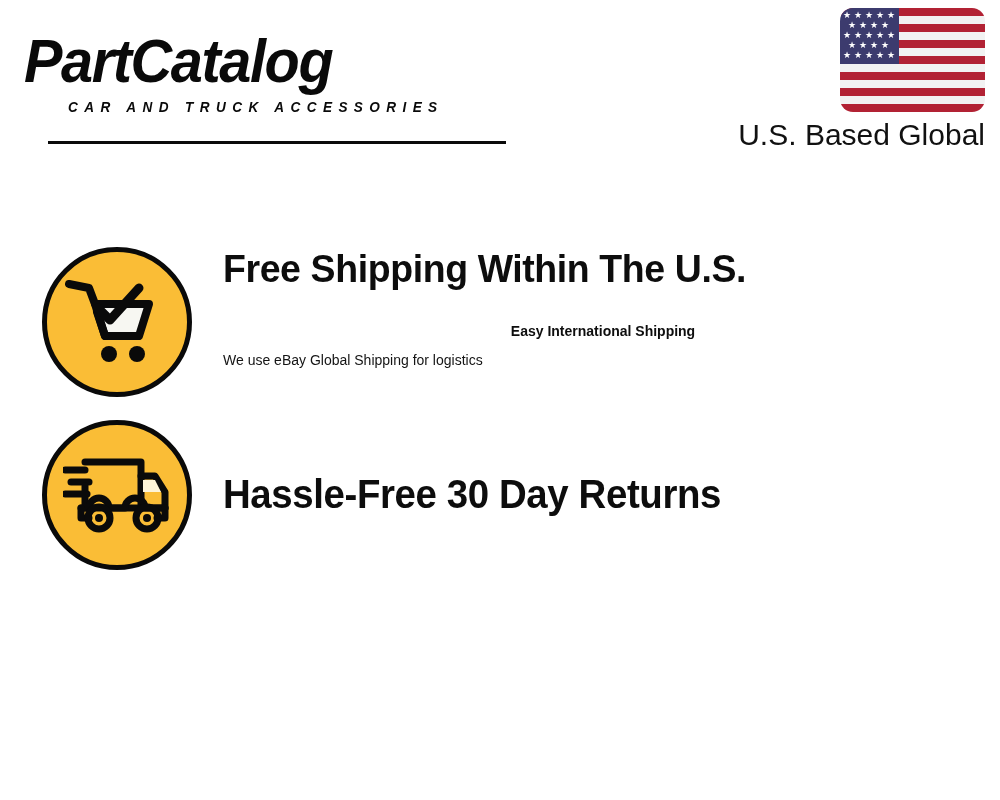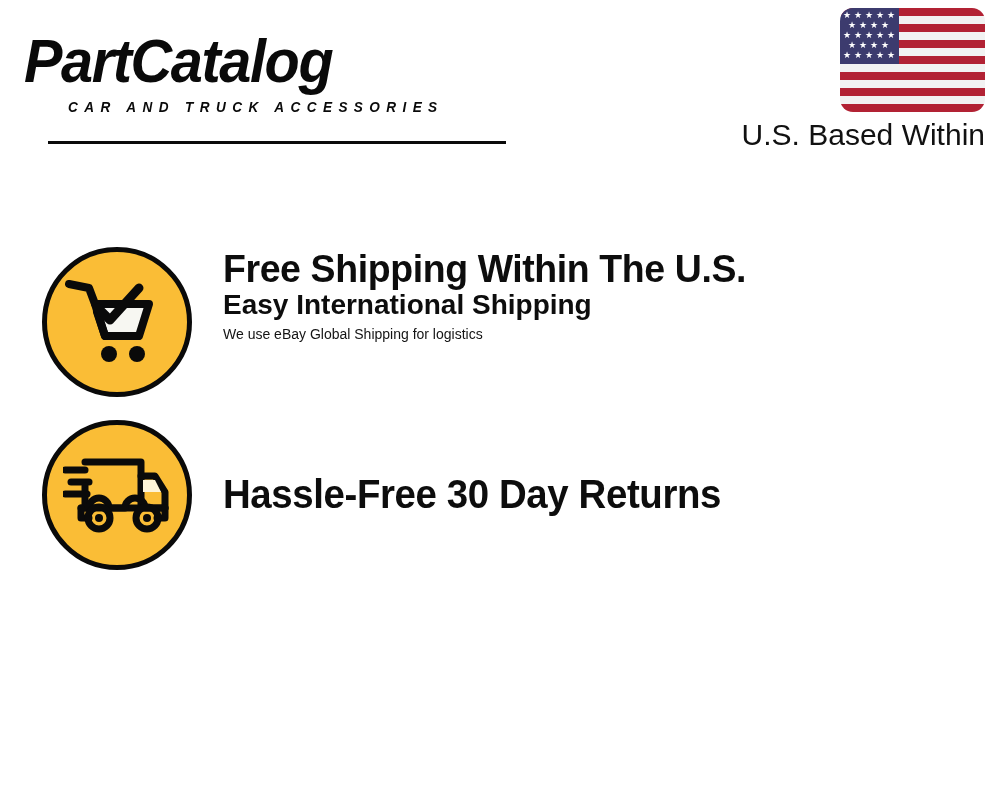--- a/index.html
+++ b/index.html
@@ -183,27 +183,28 @@
   .feature-sub {
     margin-top: 2px;
     font-family: "Liberation Sans", "DejaVu Sans", sans-serif;
     font-weight: 400;
     font-size: 22px;
     line-height: 30px;
     color: #141414;
     white-space: nowrap;
   }
   .feature-sub-strong {
-    margin-top: 0;
+    margin-top: 26px;
     font-family: "Liberation Sans", "DejaVu Sans", sans-serif;
     font-weight: bold;
-    font-size: 28px;
+    font-size: 14px;
     line-height: 28px;
     color: #0d0d0d;
     white-space: nowrap;
+    text-align: center;
   }
   .feature-sub-note {
     font-family: "Liberation Sans", "DejaVu Sans", sans-serif;
     font-weight: 400;
     font-size: 14px;
     line-height: 30px;
     color: #141414;
     white-space: nowrap;
   }
   .row-2 .feature-text,
@@ -263,21 +264,21 @@
           <span class="star" style="left:19px; top:34px">★</span>
           <span class="star" style="left:30px; top:34px">★</span>
           <span class="star" style="left:41px; top:34px">★</span>
           <span class="star" style="left:3px;  top:44px">★</span>
           <span class="star" style="left:14px; top:44px">★</span>
           <span class="star" style="left:25px; top:44px">★</span>
           <span class="star" style="left:36px; top:44px">★</span>
           <span class="star" style="left:47px; top:44px">★</span>
         </div>
       </div>
-      <div class="seller-label">U.S. Based Within</div>
+      <div class="seller-label">U.S. Based Global</div>
     </div>
   </div>
 
   <div class="features">
 
     <div class="feature-row row-1">
       <div class="icon-badge">
         <svg width="104" height="96" viewBox="0 0 104 96" aria-hidden="true">
           <g fill="none" stroke="#0a0a0a" stroke-width="8" stroke-linecap="round" stroke-linejoin="round">
             <path d="M4 10 L24 14 L30 30"></path>

